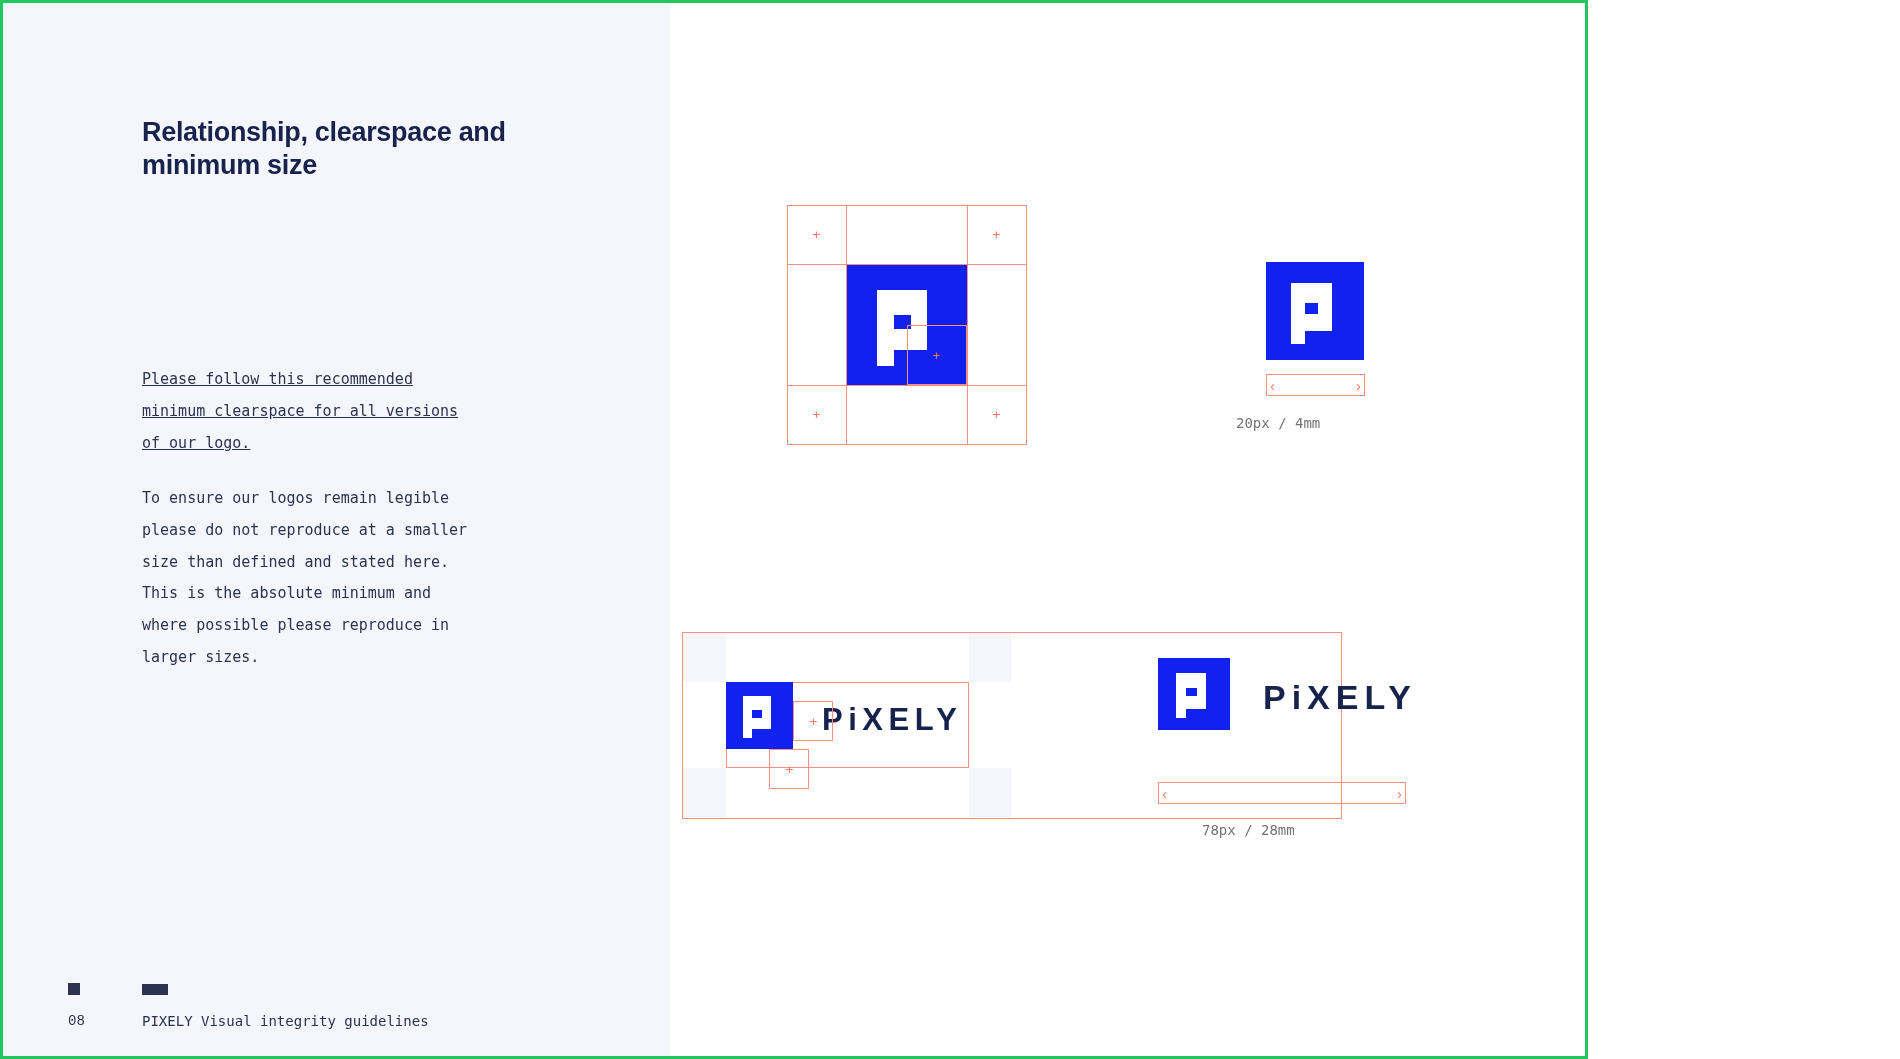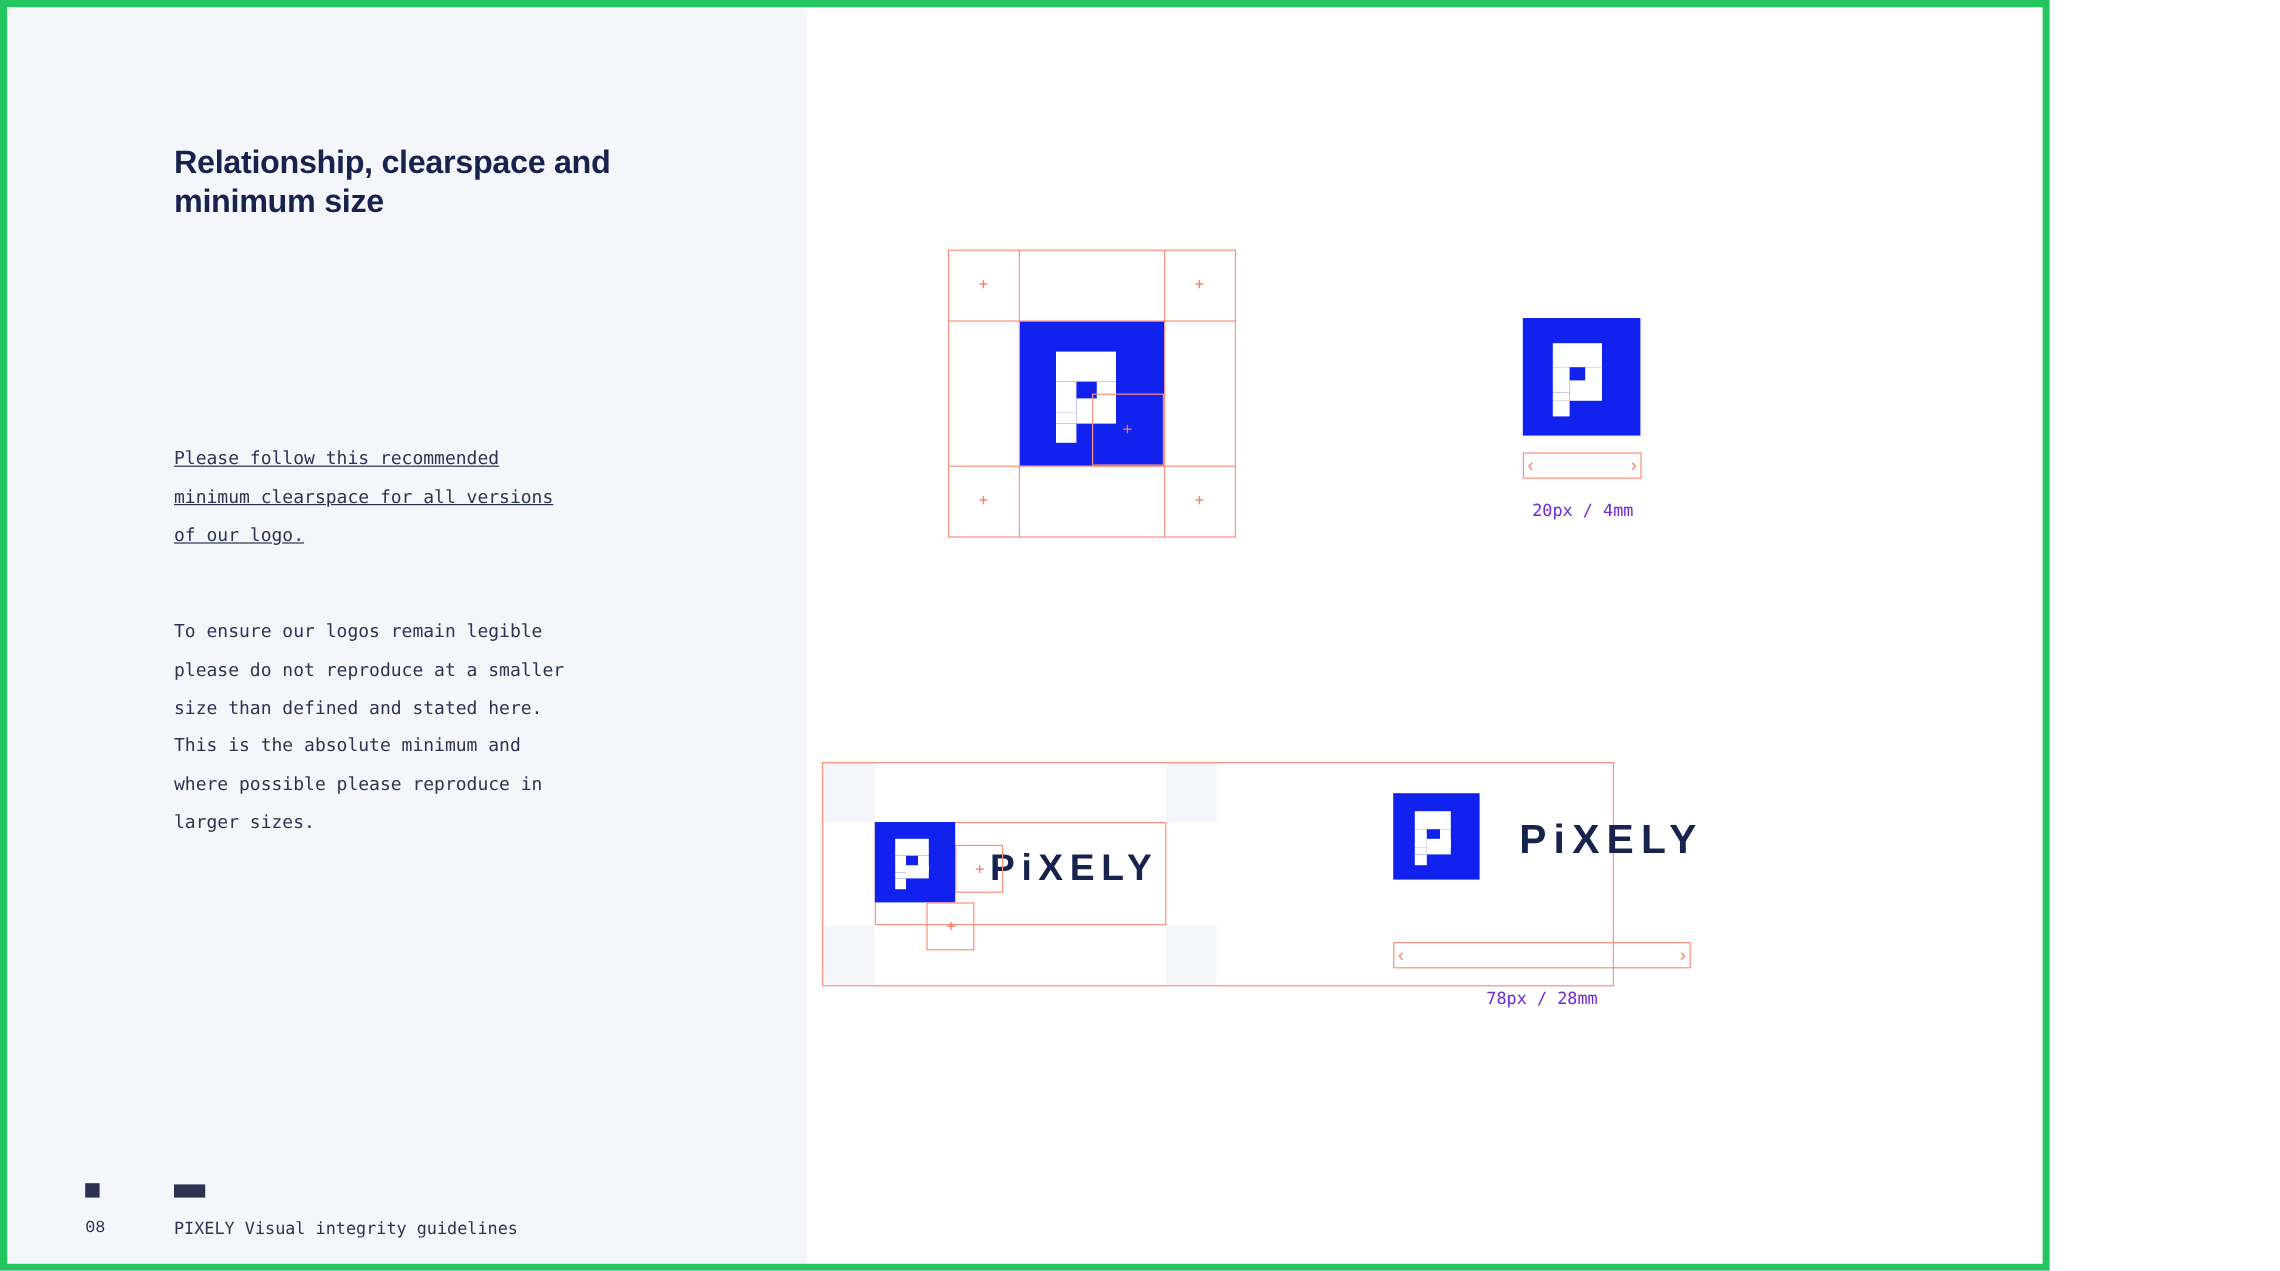--- a/index.html
+++ b/index.html
@@ -8,24 +8,24 @@
     padding: 0;
     background: #ffffff;
   }
   body {
     font-family: "Liberation Sans", sans-serif;
     -webkit-font-smoothing: antialiased;
   }
 
   .page {
     position: relative;
-    width: 1708px;
+    width: 1588px;
     height: 1059px;
     box-sizing: border-box;
-    border: 6px solid #22c55e;
+    border: 3px solid #22c55e;
     background: #ffffff;
     overflow: hidden;
   }
 
   
   .left-panel {
     position: absolute;
     left: 1px;
     top: 1px;
     width: 666px;
@@ -54,21 +54,21 @@
     width: 400px;
     font-family: "DejaVu Sans Mono", "Liberation Mono", monospace;
     font-size: 15px;
     line-height: 31.8px;
     color: #2b3350;
     margin: 0;
     white-space: pre-line;
   }
   .para-1 { top: 208px; }
   .para-2 { top: 360px; text-decoration: underline; }
-  .para-3 { top: 479px; margin-top: 25px; }
+  .para-3 { top: 479px; }
 
   
   .footer-marks {
     position: absolute;
     left: 64px;
     top: 978px;
     height: 16px;
   }
   .mark-square {
     position: absolute;
@@ -191,23 +191,23 @@
     color: #fa7a66;
   }
   .dim-bar .arrow.left  { left: 3px; }
   .dim-bar .arrow.right { right: 3px; }
 
   .dim-label {
     position: absolute;
     font-family: "DejaVu Sans Mono", "Liberation Mono", monospace;
     font-size: 14px;
     line-height: 18px;
-    color: #6d28d9;
+    color: #737373;
     white-space: nowrap;
-    text-align: center;
+    text-align: left;
   }
 
   
   .wordmark {
     position: absolute;
     font-family: "Liberation Sans", sans-serif;
     font-weight: 700;
     color: #17224d;
     white-space: nowrap;
   }

